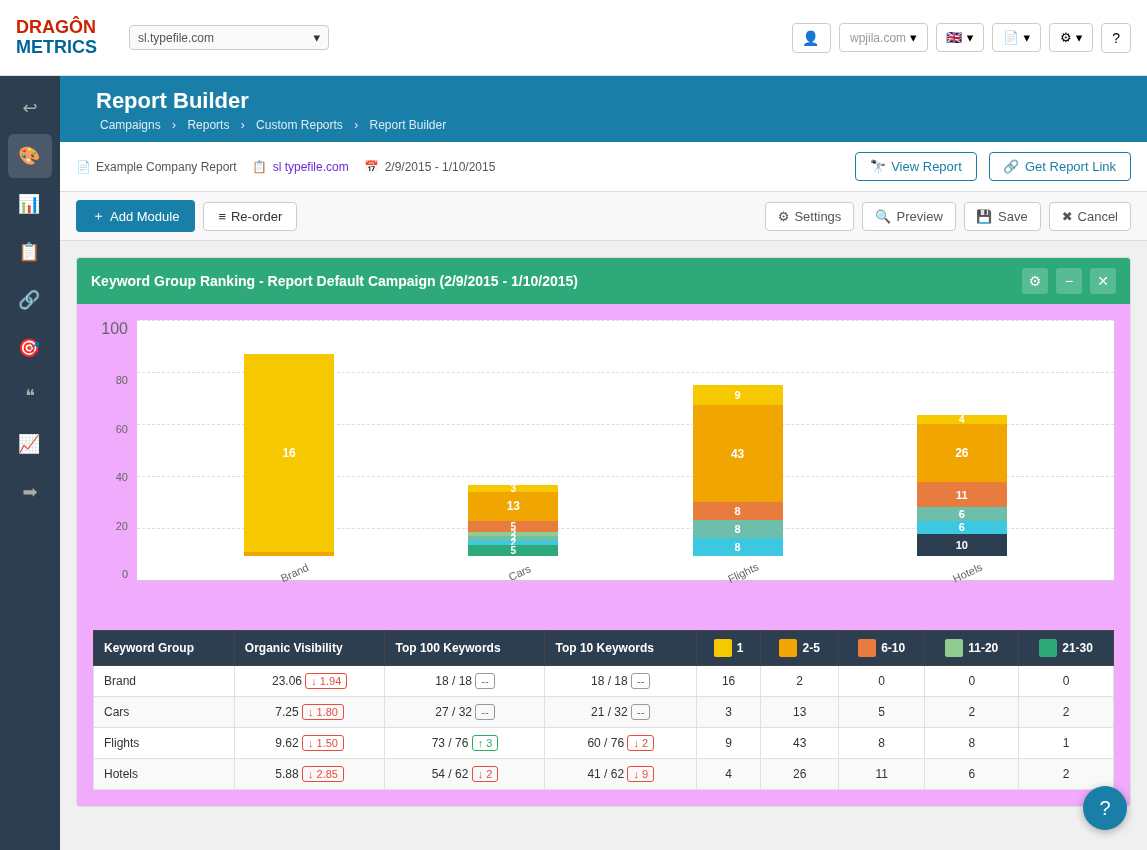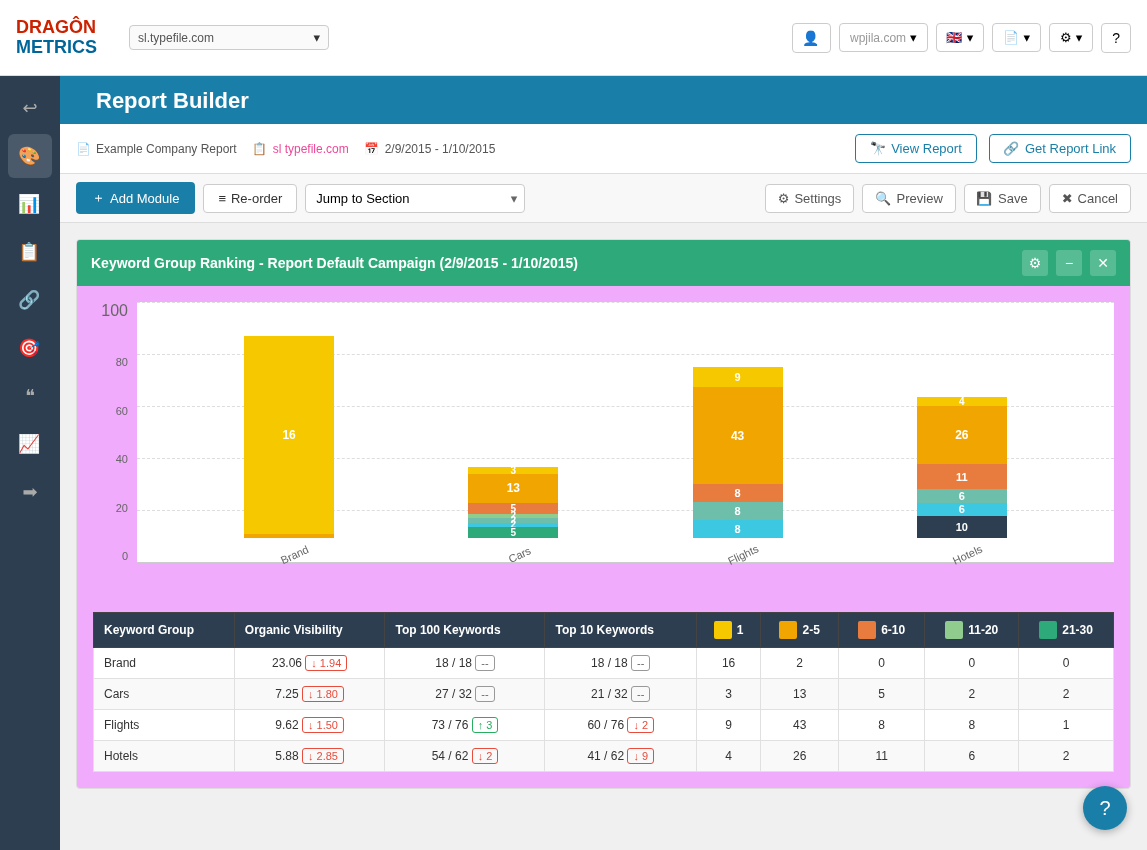--- a/index.html
+++ b/index.html
@@ -398,31 +398,40 @@
     <div class="sidebar-item">🎯</div>
     <div class="sidebar-item">❝</div>
     <div class="sidebar-item">📈</div>
     <div class="sidebar-item">➡</div>
   </div>
 
   <div class="content-area">
 
     <div class="page-header">
       <h1>Report Builder</h1>
+      <div class="breadcrumb">
+        <span>Campaigns</span>
+        <span>›</span>
+        <span>Reports</span>
+        <span>›</span>
+        <span>Custom Reports</span>
+        <span>›</span>
+        <span>Report Builder</span>
+      </div>
     </div>
 
     <div class="toolbar-row">
       <div class="report-info">
         <div class="report-info-item">
           <span>📄</span>
           <span>Example Company Report</span>
         </div>
         <div class="report-info-item">
           <span>📋</span>
-          <span style="color:#ec4899;">sl typefile.com</span>
+          <span style="color:#6d28d9;">sl typefile.com</span>
         </div>
         <div class="report-info-item">
           <span>📅</span>
           <span>2/9/2015 - 1/10/2015</span>
         </div>
       </div>
       <button class="btn-view-report">
         <span>🔭</span>
         <span>View Report</span>
       </button>
@@ -434,25 +443,20 @@
 
     <div class="action-row">
       <button class="btn-add-module">
         <span>＋</span>
         <span>Add Module</span>
       </button>
       <button class="btn-reorder">
         <span>≡</span>
         <span>Re-order</span>
       </button>
-      <div class="select-wrap">
-        <select class="jump-select">
-          <option>Jump to Section</option>
-        </select>
-      </div>
       <div class="action-spacer"></div>
       <button class="btn-settings">
         <span>⚙</span>
         <span>Settings</span>
       </button>
       <button class="btn-preview">
         <span>🔍</span>
         <span>Preview</span>
       </button>
       <button class="btn-save">

